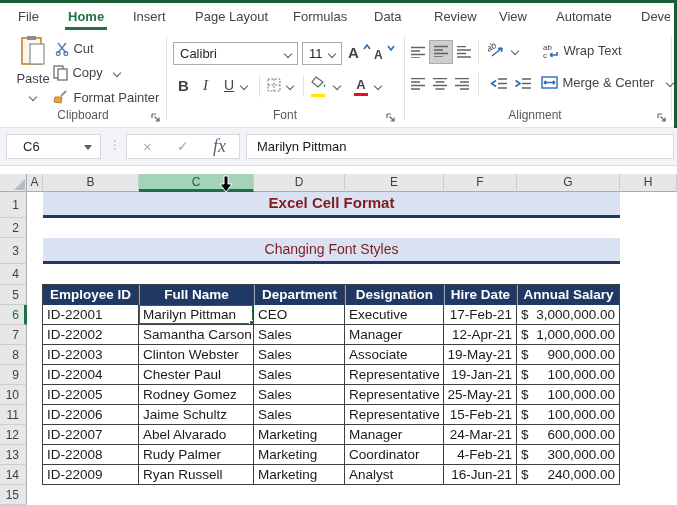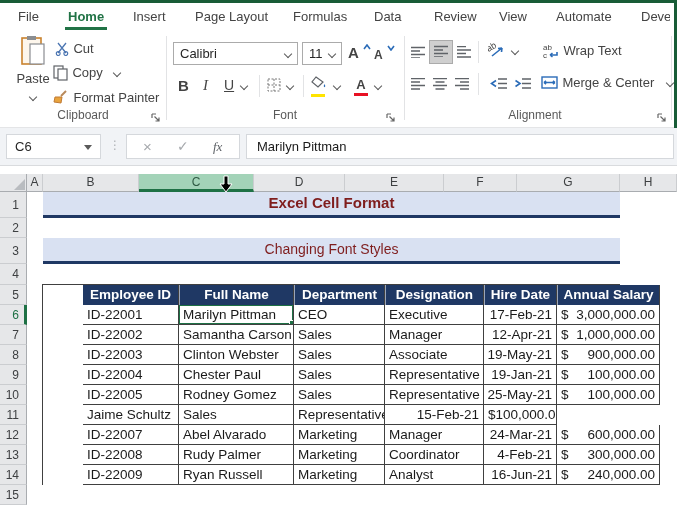--- a/index.html
+++ b/index.html
@@ -24,48 +24,48 @@
   .combo .chev{position:absolute;right:6px;top:8px;}
   .vline{position:absolute;width:1px;background:#E2E3E5;}
   .selbox{position:absolute;background:#CFCFCF;border:1px solid #ABABAB;padding:2px 3px;}
   .ic{position:absolute;}
   .bigA{font-size:14px;font-weight:bold;color:#444;}
   .red-bar{display:block;width:14px;height:3px;background:#E81123;margin-top:0px;}
   .yellow-bar{display:block;width:14px;height:3px;background:#FFE400;margin-top:1px;}
   
   .fbar{position:absolute;left:0;top:128px;width:677px;height:38px;background:#F1F3F6;border-bottom:1px solid #D9DBDE;box-sizing:border-box;}
   .fbox{position:absolute;top:6px;height:25px;background:#fff;border:1px solid #D5D8DC;box-sizing:border-box;font-size:13px;line-height:23px;}
-  .namebox{left:6px;width:95px;padding-left:8px;}
+  .namebox{left:6px;width:95px;padding-left:16px;}
   .nb-tri{position:absolute;right:8px;top:10px;width:0;height:0;border-left:4px solid transparent;border-right:4px solid transparent;border-top:5px solid #5A5A5A;}
   .fdots{position:absolute;left:109px;top:10px;color:#B0B3B7;font-size:12px;}
   .fxbox{left:126px;width:114px;}
   .fx-x{position:absolute;left:16px;top:0;color:#A6A9AD;font-size:15px;}
   .fx-ok{position:absolute;left:50px;top:0;color:#A6A9AD;font-size:14px;}
-  .fx-fx{position:absolute;left:86px;top:0;color:#5F6368;font-size:13px;font-style:italic;font-family:"Liberation Serif",serif;}
+  .fx-fx{position:absolute;left:86px;top:0;color:#5F6368;font-size:18px;font-style:italic;font-family:"Liberation Serif",serif;}
   .ffield{left:246px;width:428px;padding-left:10px;color:#1a1a1a;}
   
   .colheads{position:absolute;left:0;top:174px;height:18px;width:677px;display:flex;}
   .corner{width:27px;height:18px;background:#E6E7E9;border-right:1px solid #A9ACB0;border-bottom:1px solid #A9ACB0;box-sizing:border-box;position:relative;}
   .corner-tri{position:absolute;right:1px;bottom:1px;width:0;height:0;border-left:11px solid transparent;border-bottom:11px solid #B9BCC0;}
   .ch{height:18px;background:#E6E7E9;border-right:1px solid #CBCDD0;border-bottom:1px solid #A9ACB0;box-sizing:border-box;
       font-size:12px;color:#3E4042;text-align:center;line-height:16px;}
   .ch.sel{background:#A3D3B8;border-bottom:3px solid #1E7145;color:#2F5B44;}
   .rowheads{position:absolute;left:0;top:192px;width:27px;}
   .rh{width:27px;background:#E6E7E9;border-right:1px solid #A9ACB0;border-bottom:1px solid #CBCDD0;box-sizing:border-box;
       font-size:12px;color:#3E4042;text-align:right;padding-right:7px;display:flex;align-items:center;justify-content:flex-end;}
   .rh.sel{color:#1E7145;border-right:3px solid #1E7145;padding-right:5px;}
   .cursor-arrow{position:absolute;left:219px;top:175px;z-index:20;}
   
   .sheetbody{position:absolute;left:27px;top:192px;width:650px;height:313px;background:#fff;}
   .banner{position:absolute;left:16px;width:577px;height:26px;box-sizing:border-box;background:#D9E1F2;border-bottom:3px solid #1F3864;
           color:#7f1d1d;text-align:center;line-height:22px;}
   .banner.title{top:0;font-weight:bold;font-size:15px;}
   .banner.subtitle{top:46px;font-size:14px;}
   .xtable{position:absolute;left:15px;top:92px;width:577px;border-left:1px solid #404040;border-top:1px solid #404040;}
-  .trow{display:grid;grid-template-columns:96px 115px 91px 99px 73px 103px;height:20px;margin-left:40px;}
+  .trow{display:grid;grid-template-columns:96px 115px 91px 99px 73px 103px;height:20px;}
   .th{background:#1F3864;color:#fff;font-weight:bold;font-size:13.5px;text-align:center;line-height:20px;box-sizing:border-box;
       border-right:1px solid #404040;white-space:nowrap;overflow:hidden;}
   .th + .th{border-left:1px solid rgba(255,255,255,0.55);}
   .td{box-sizing:border-box;border-right:1px solid #404040;border-bottom:1px solid #404040;font-size:13.5px;color:#1a1a1a;
       line-height:19px;white-space:nowrap;overflow:hidden;background:#fff;}
   .c-l{padding-left:4px;text-align:left;}
   .c-r{padding-right:4px;text-align:right;}
   .c-money{display:flex;justify-content:space-between;padding:0 4px;}
   .selcell{position:relative;z-index:3;}
   .selcell::after{content:'';position:absolute;left:-1px;top:-1px;right:-1px;bottom:-1px;border:2px solid #1E7145;pointer-events:none;}
@@ -383,20 +383,21 @@
             <div class="td c-l">Rodney Gomez</div>
             <div class="td c-l">Sales</div>
             <div class="td c-l">Representative</div>
             <div class="td c-r">25-May-21</div>
             <div class="td c-money">
               <div class="">$</div>
               <div class="">100,000.00</div>
             </div>
           </div>
           <div class="trow">
+            <div class="td c-l">ID-22006</div>
             <div class="td c-l">Jaime Schultz</div>
             <div class="td c-l">Sales</div>
             <div class="td c-l">Representative</div>
             <div class="td c-r">15-Feb-21</div>
             <div class="td c-money">
               <div class="">$</div>
               <div class="">100,000.00</div>
             </div>
           </div>
           <div class="trow">

